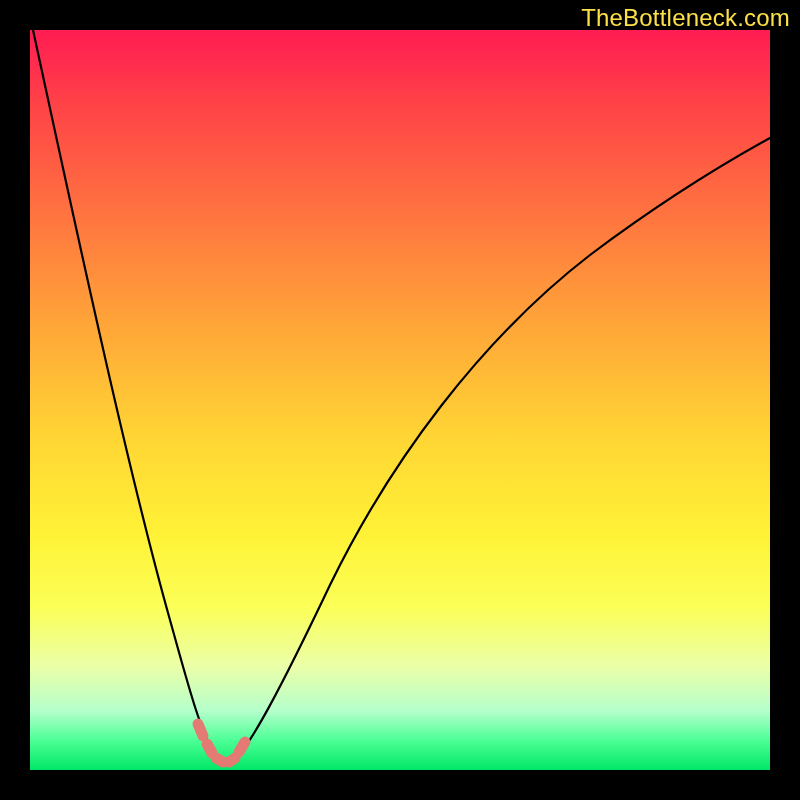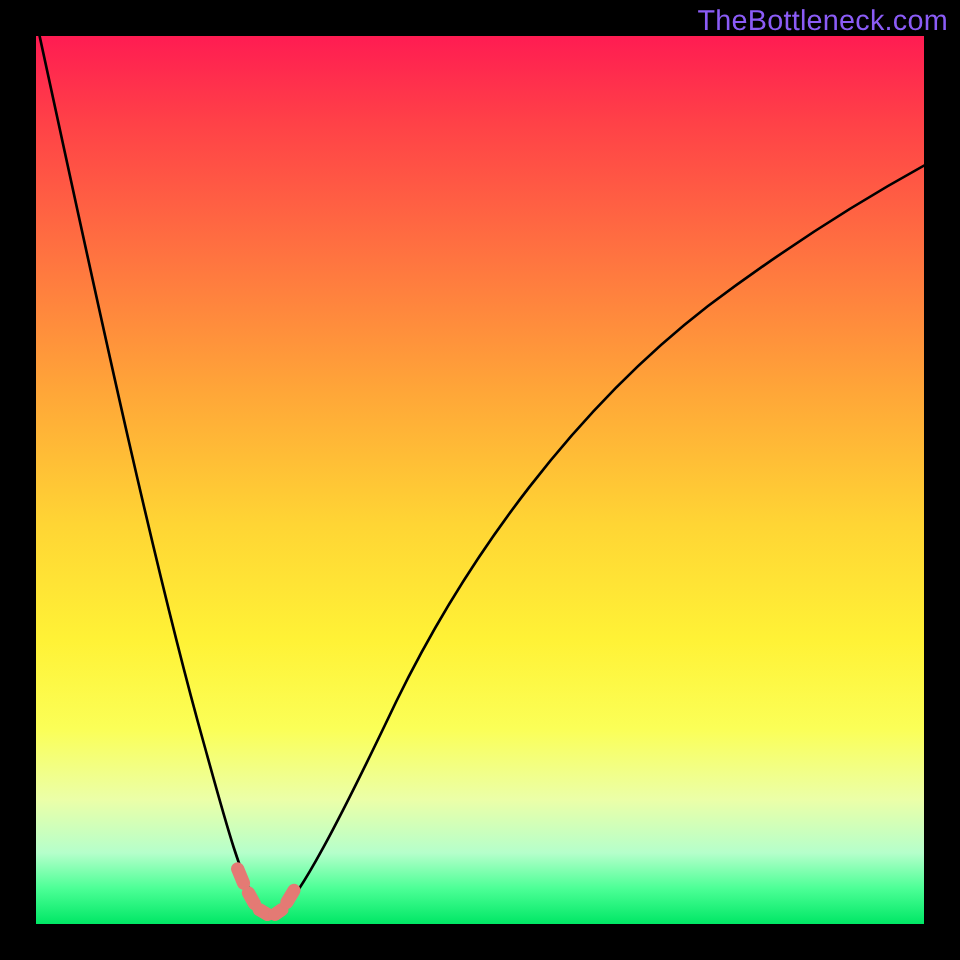--- a/index.html
+++ b/index.html
@@ -28,21 +28,21 @@
       #fbff57 78%,
       #ebffa8 86%,
       #b5ffcb 92%,
       #4cff96 96%,
       #00e765 100%);
   }
   .watermark {
     position: absolute;
     top: 4px;
     right: 10px;
-    color: #8b5cf6;
+    color: #fde047;
     font-size: 24px;
     letter-spacing: 0.2px;
     user-select: none;
     font-weight: 500;
     z-index: 5;
   }
   svg {
     position: absolute;
     inset: 0;
     width: 100%;

